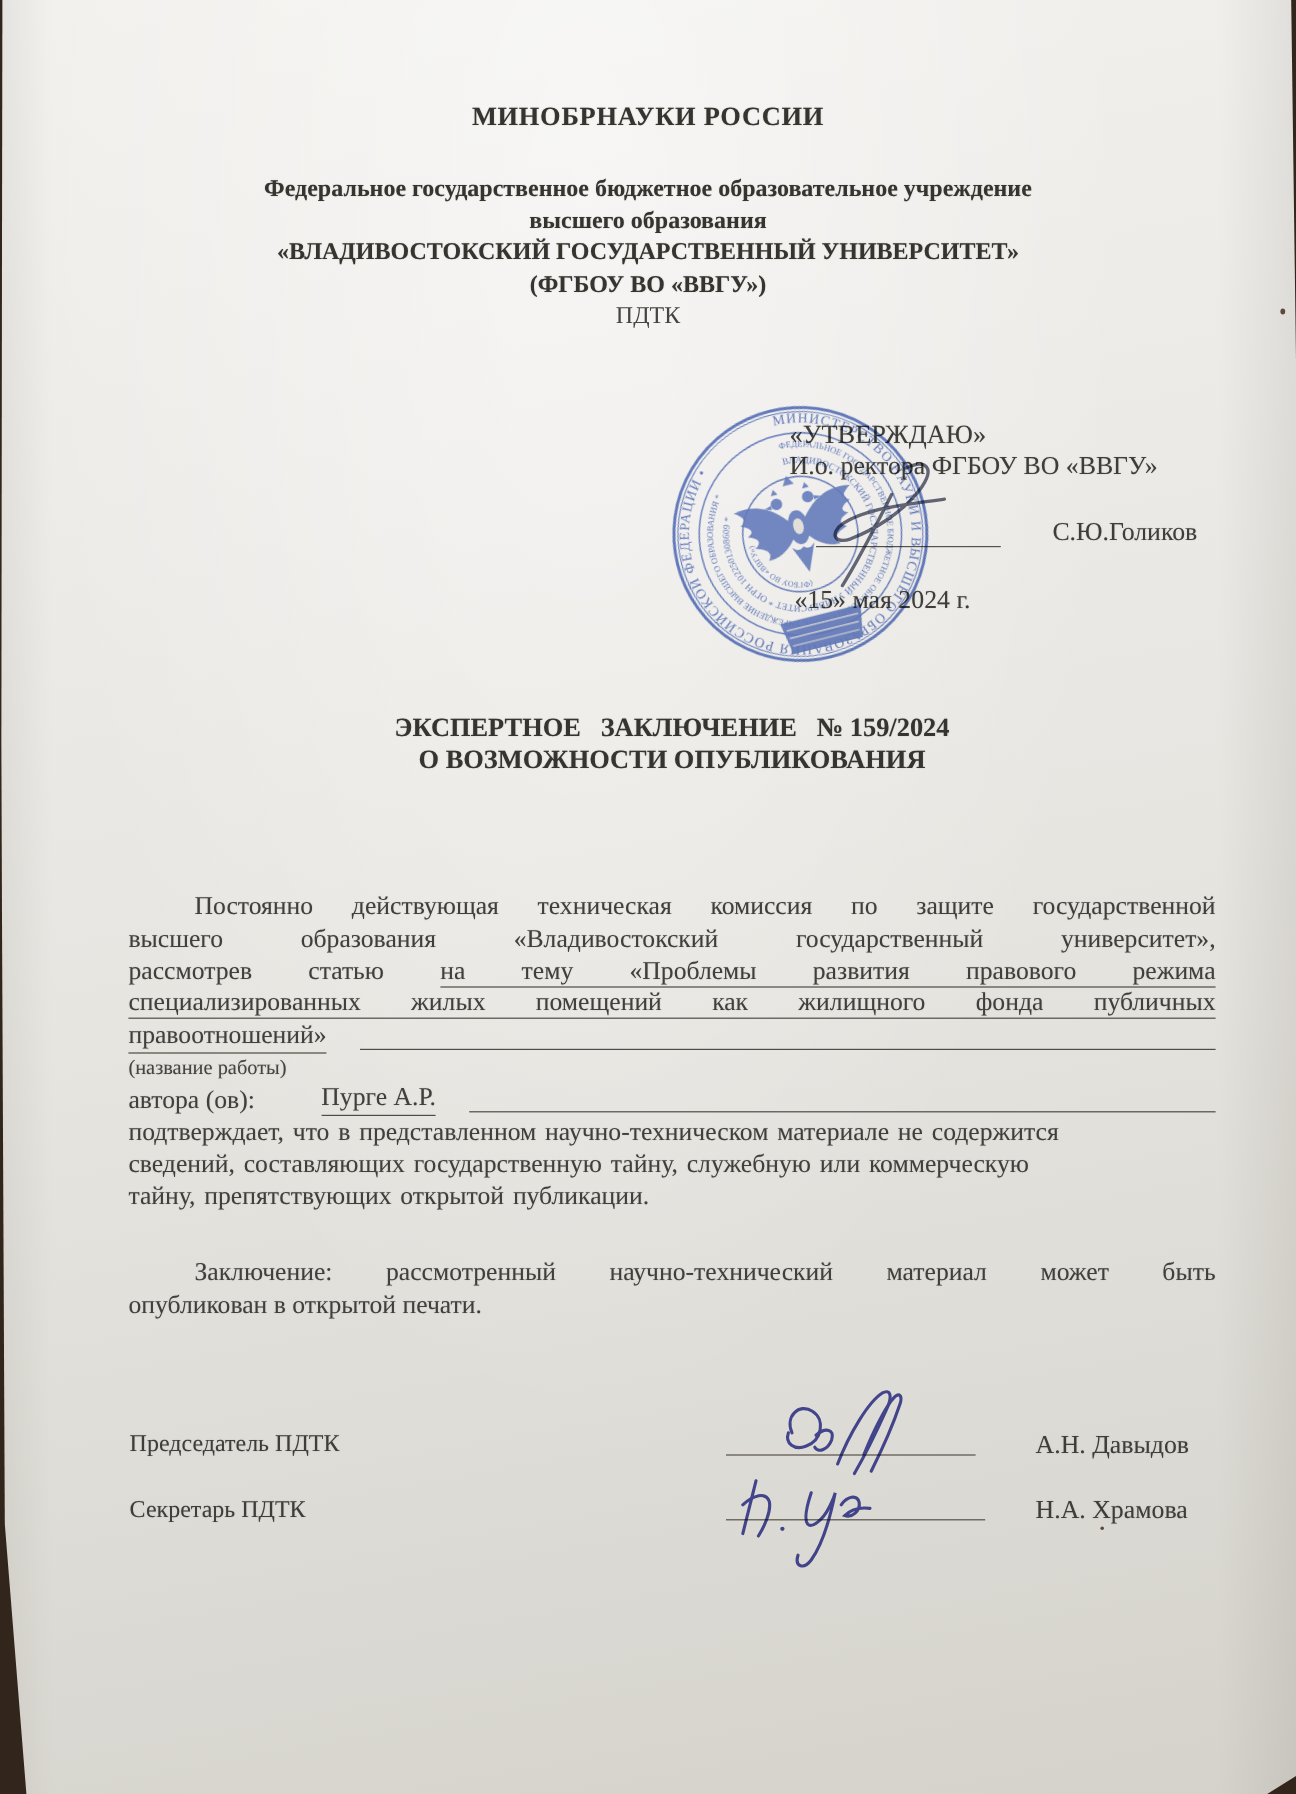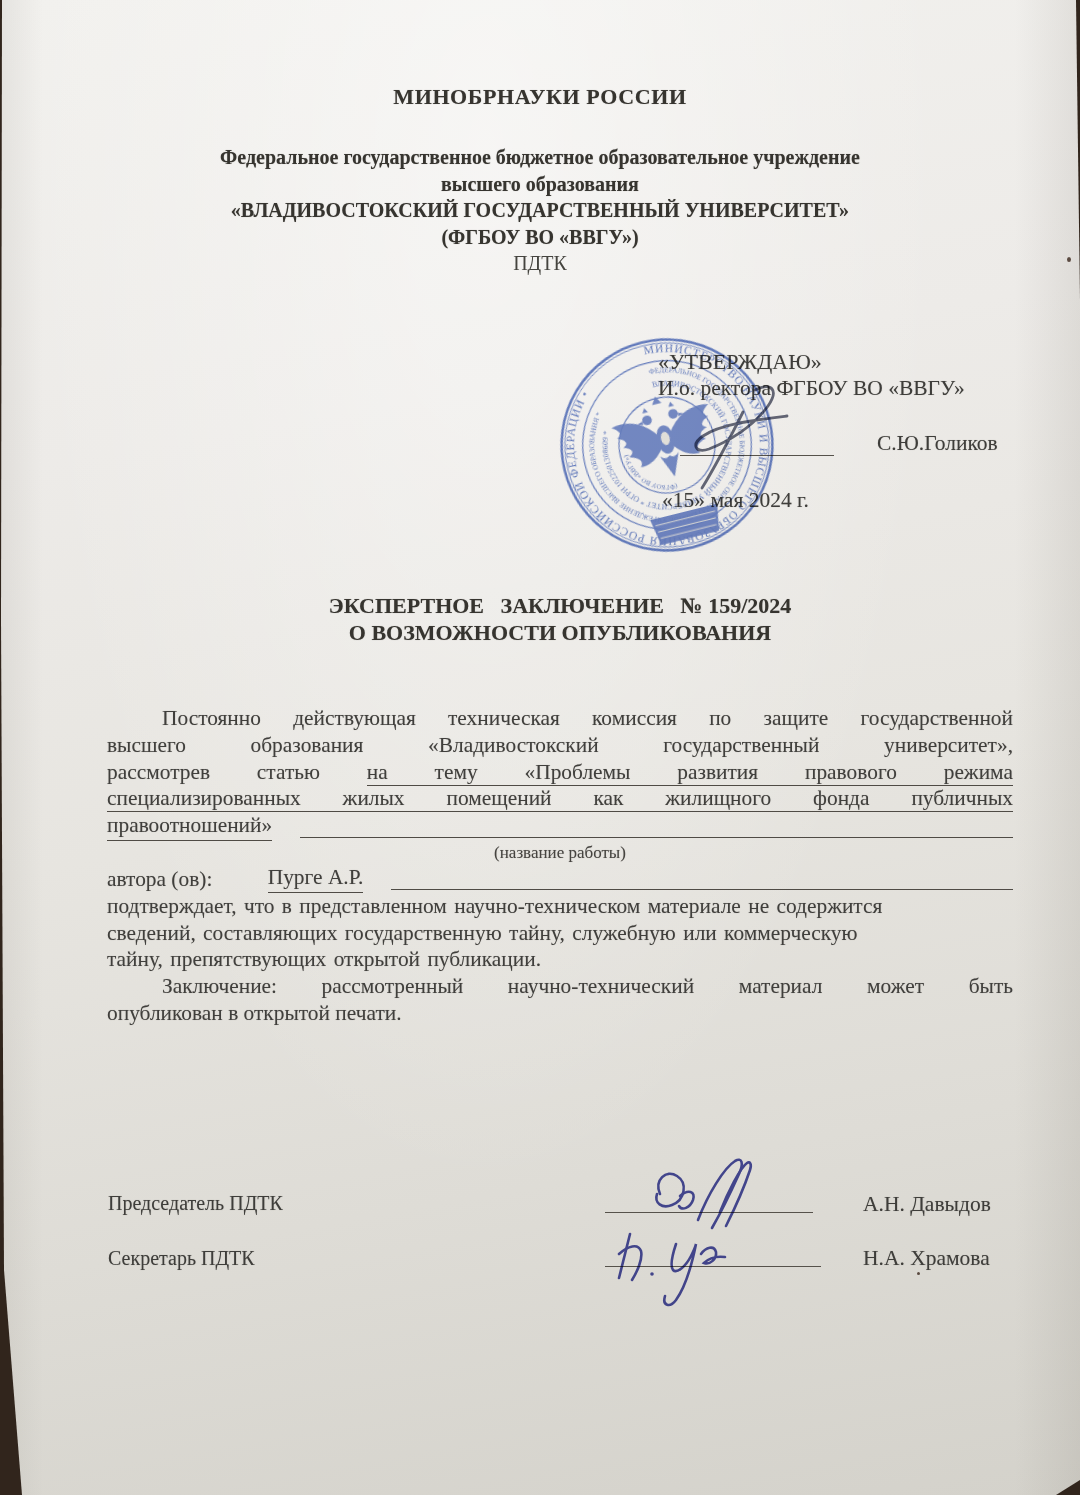--- a/index.html
+++ b/index.html
@@ -32,25 +32,25 @@
   .stamp{position:absolute;left:552px;top:330px;width:230px;height:230px;
          transform:rotate(-14deg);opacity:.82;mix-blend-mode:multiply;filter:blur(.3px);}
   .sig{position:absolute;mix-blend-mode:multiply;}
   
   .doc-title{position:absolute;left:107px;width:906px;top:592px;text-align:center;color:#36342f;}
   .doc-title div{font-size:22px;font-weight:bold;line-height:27px;white-space:pre;text-shadow:0 0 1px rgba(80,78,74,.4);}
   
   .bodytext{position:absolute;left:107px;top:705px;width:906px;font-size:21.4px;line-height:26.8px;color:#403f3c;text-shadow:0 0 1px rgba(90,88,84,.32);}
   .ln{min-height:26.8px;}
   .just{text-align:justify;text-align-last:justify;}
-  .ind{text-indent:55px;}
+  .ind{text-indent:55px;margin-top:37px;}
   .u{border-bottom:1.6px solid #4f4b45;padding-bottom:1px;}
   .flexline{display:flex;align-items:flex-end;min-height:26.8px;gap:25px;}
   .fill{flex:1;border-bottom:1.6px solid #4f4b45;margin:0 0 3px 3px;}
-  .caption{text-align:center;font-size:17px;line-height:23px;color:#464440;}
+  .caption{font-size:17px;line-height:23px;color:#464440;}
   .p2{word-spacing:2px;}
   
   .sig-role{font-size:20px;}
   .sig-name{font-size:21.5px;}
   .rule{position:absolute;border-bottom:1.5px solid #56524b;}
   .speck{position:absolute;background:#5a4a40;border-radius:50%;}
 </style>
 </head>
 <body>
 

